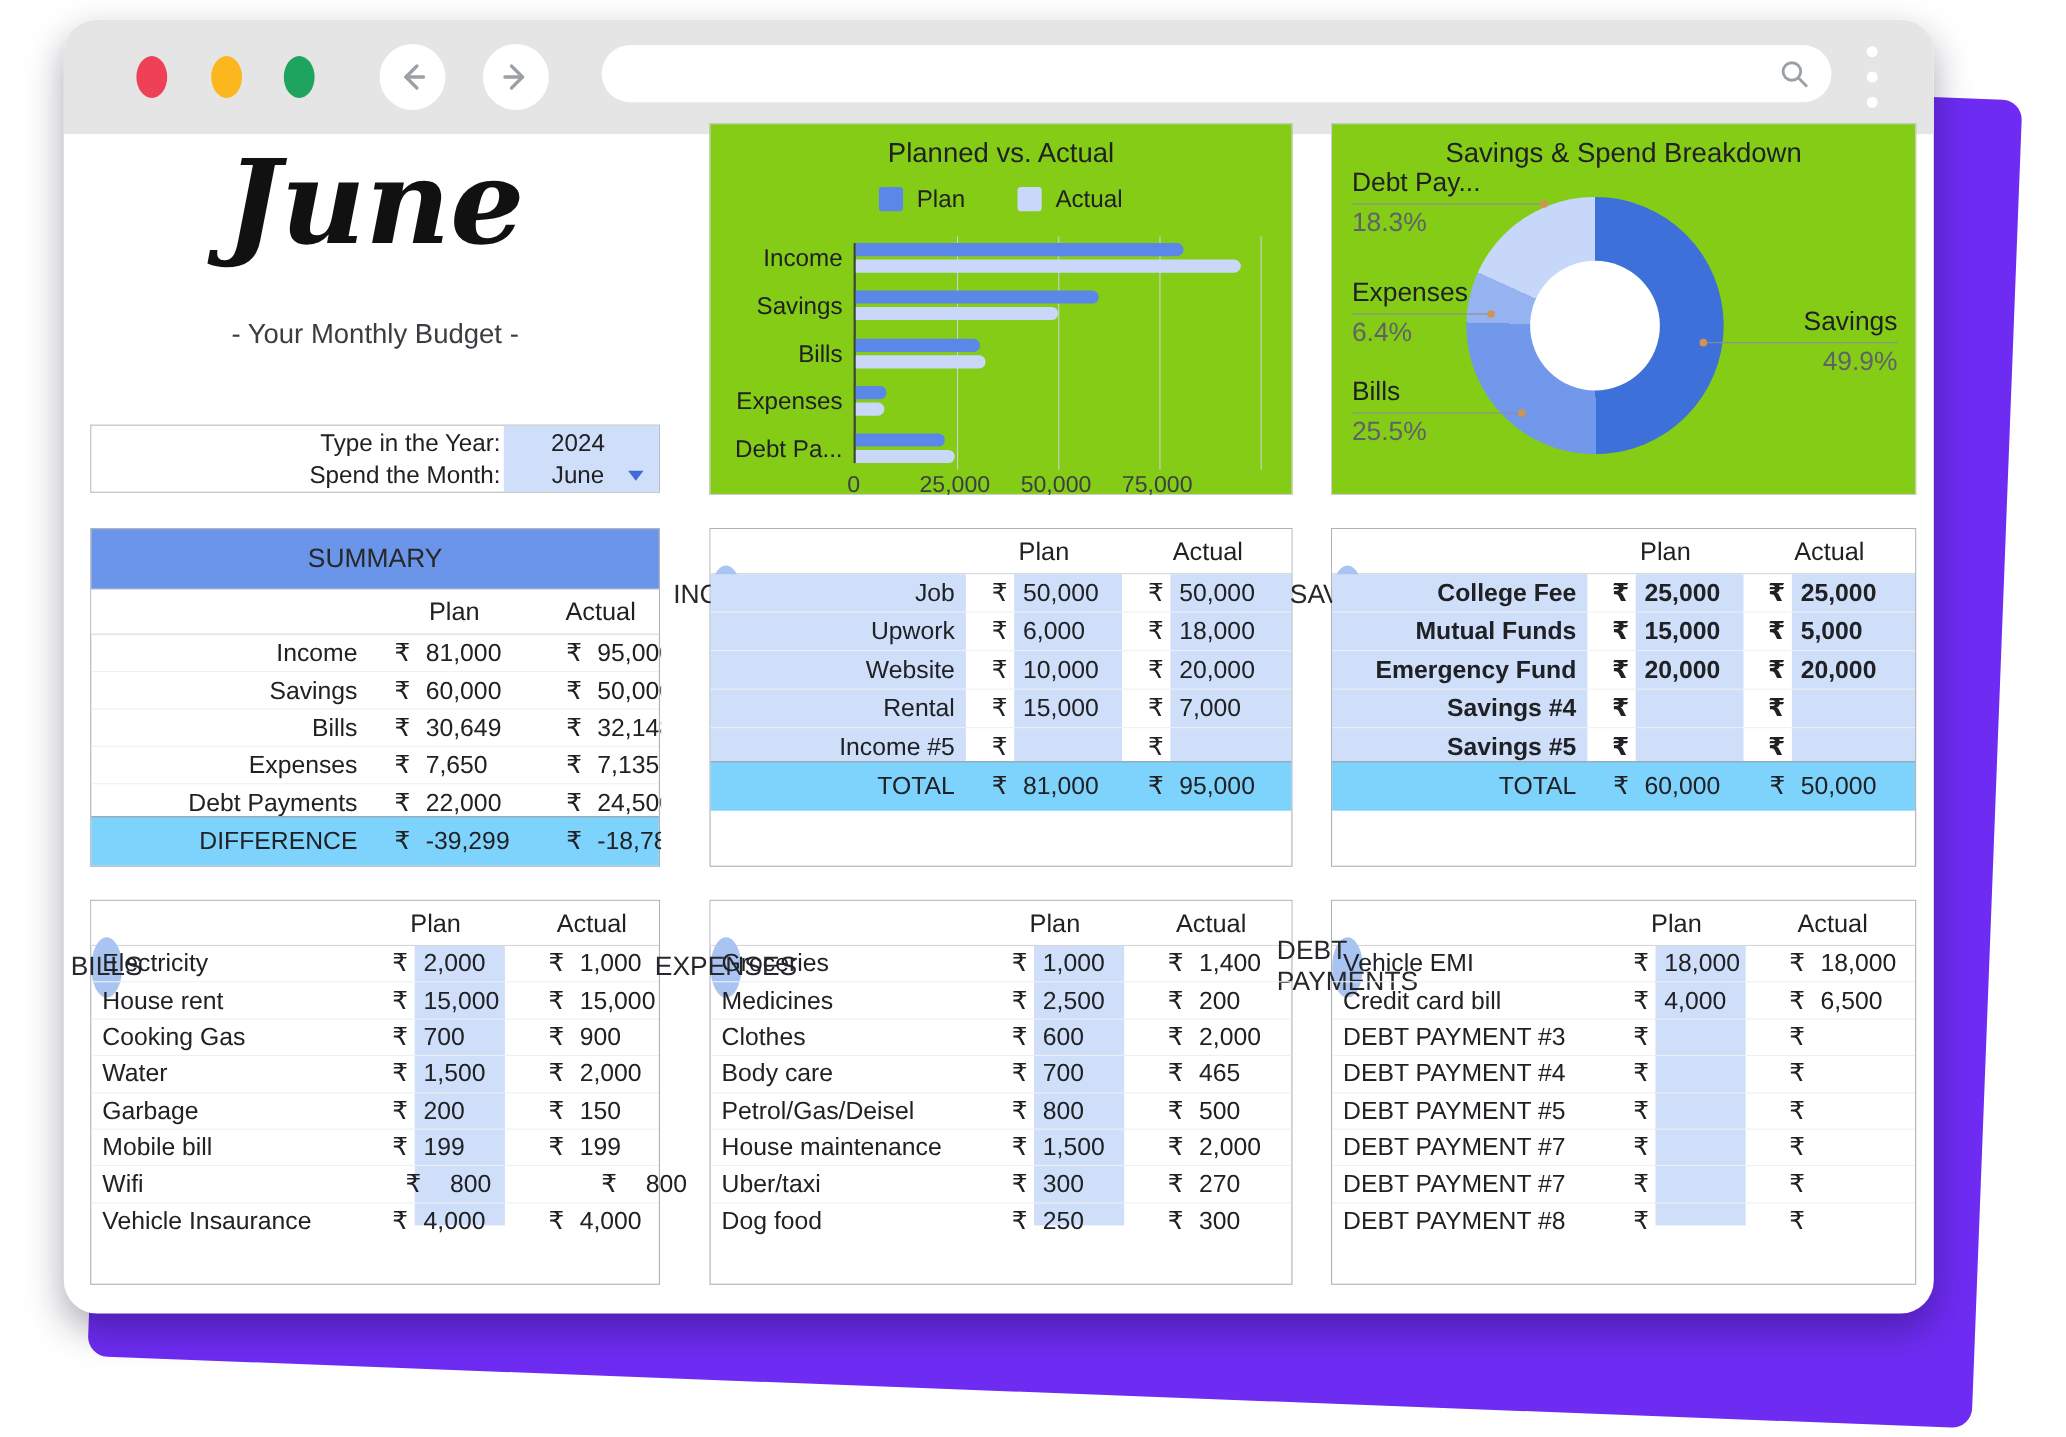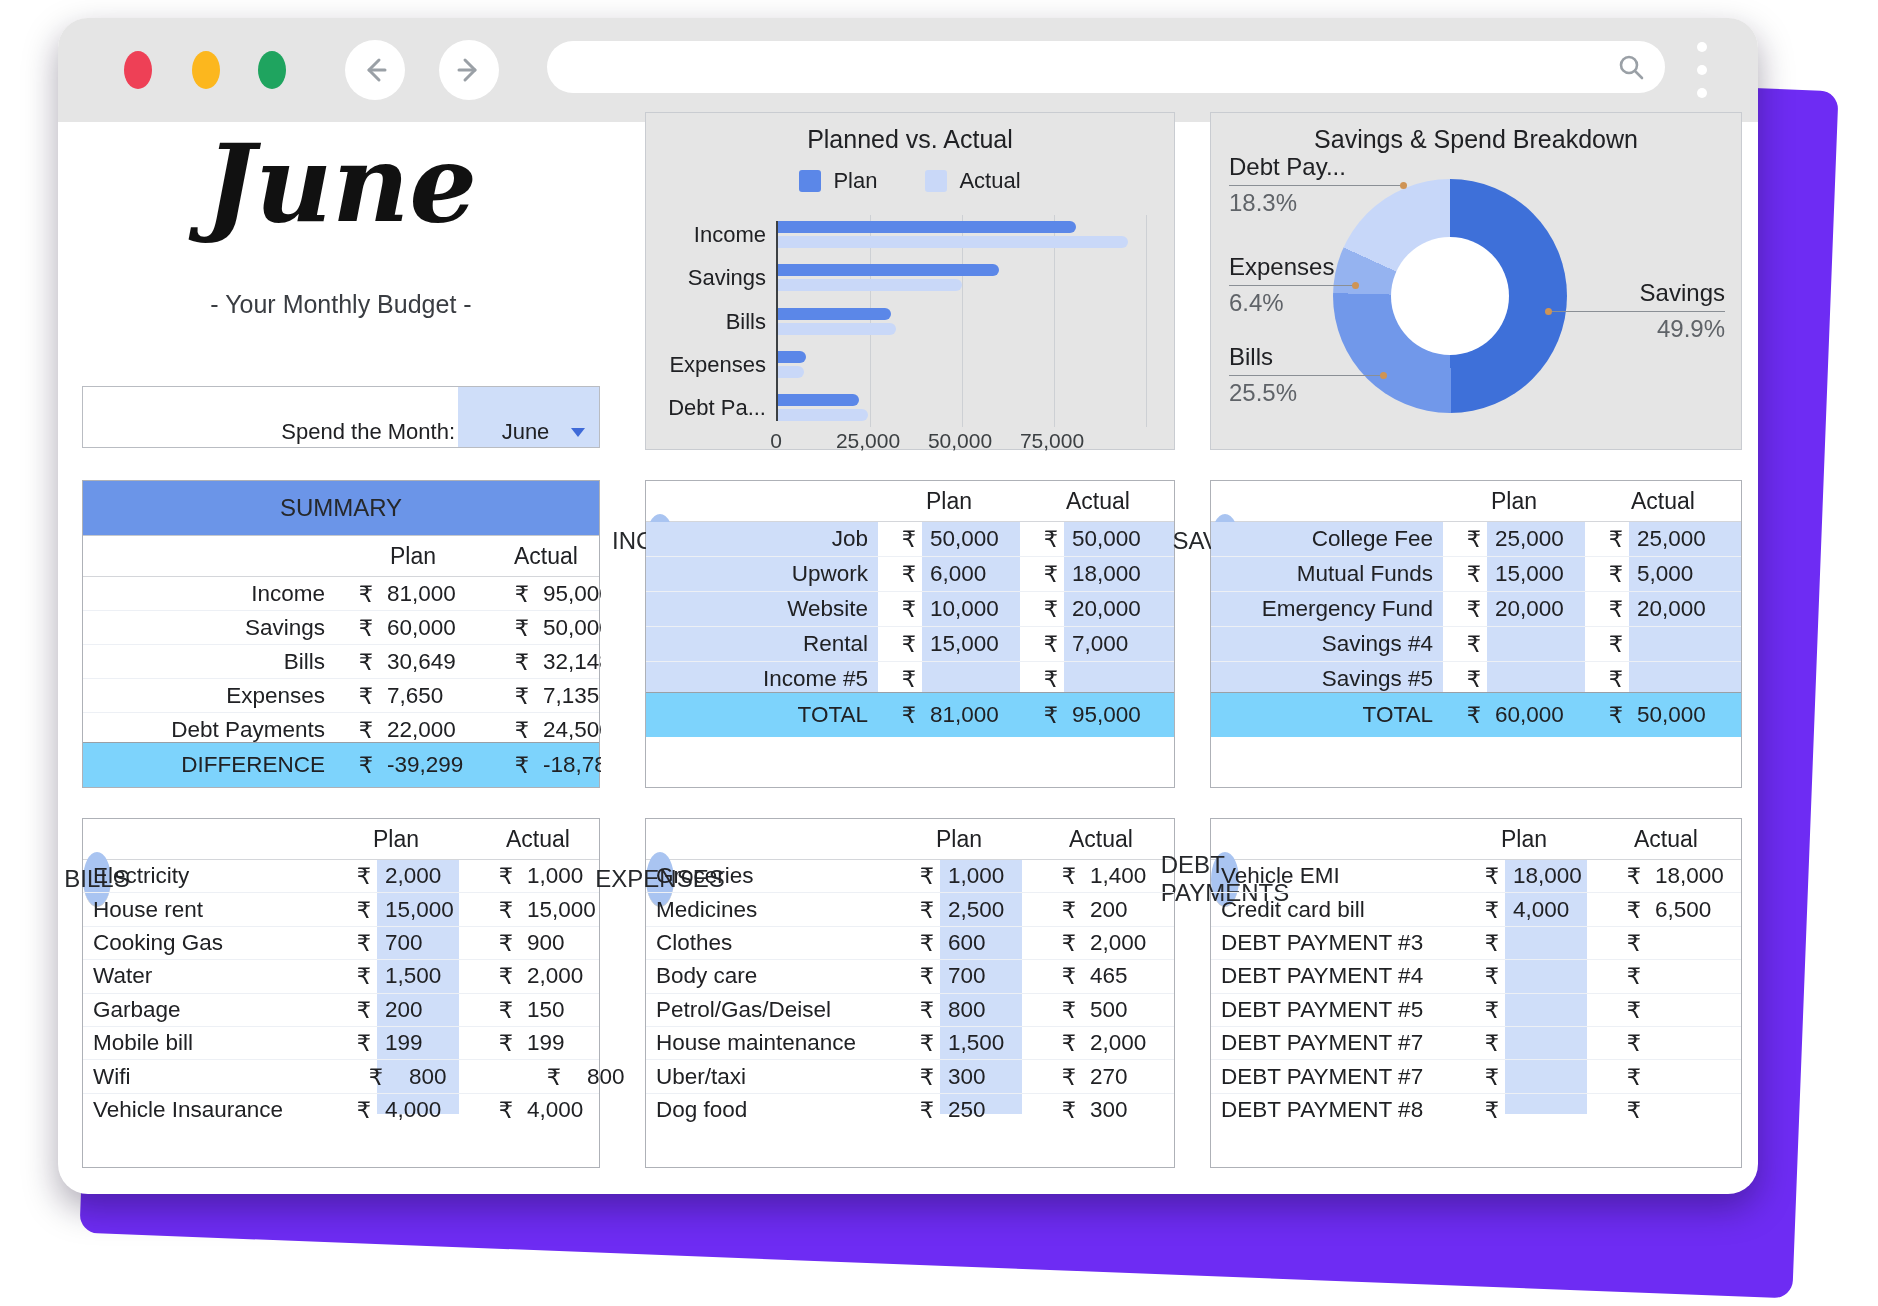--- a/index.html
+++ b/index.html
@@ -35,21 +35,21 @@
   .form{position:absolute;left:24px;top:368px;width:518px;height:62px;border:1.5px solid #b9bcc2;
         background:#fff;box-sizing:border-box;}
   .form .blue{position:absolute;right:0;top:0;width:141px;height:100%;background:#cfdef9;}
   .frow{position:absolute;left:0;width:100%;height:29px;display:flex;align-items:center;}
   .frow.r1{top:1px;} .frow.r2{top:30px;}
   .flabel{width:372px;text-align:right;font-size:22px;color:#202124;}
   .fval{width:141px;text-align:center;font-size:22px;color:#202124;position:relative;z-index:1;}
   .dd-arrow{position:absolute;right:14px;top:11px;width:0;height:0;border-left:7px solid transparent;
             border-right:7px solid transparent;border-top:9px solid #3f6ad8;z-index:2;}
   
-  .card{position:absolute;background:#e5e5e5;border:1px solid #c9ccd1;box-sizing:border-box;}
+  .card{position:absolute;background:#84cc16;border:1px solid #c9ccd1;box-sizing:border-box;}
   .chart-title{text-align:center;font-size:25px;color:#202124;margin-top:12px;}
   
   .legend{display:flex;justify-content:center;gap:48px;margin-top:14px;}
   .legend .item{display:flex;align-items:center;gap:12px;font-size:22px;color:#202124;}
   .legend .sw{width:22px;height:22px;border-radius:3px;}
   .plotwrap{position:absolute;left:0;top:108px;right:24px;bottom:40px;}
   .catlabels{position:absolute;left:0;top:0;width:128px;height:200px;}
   .catlabels div{position:absolute;right:8px;width:120px;text-align:right;font-size:22px;color:#202124;}
   .plot{position:absolute;left:130px;top:0;width:368px;height:200px;border-left:2px solid #3c4043;}
   .gline{position:absolute;top:-6px;bottom:-6px;width:1px;background:#cdd0d4;}
@@ -136,20 +136,24 @@
         <i></i>
         <i></i>
       </div>
     </div>
 
     <div class="hero-title">June</div>
     <div class="hero-sub">- Your Monthly Budget -</div>
 
     <div class="form">
       <div class="blue"></div>
+      <div class="frow r1">
+        <div class="flabel">Type in the Year:</div>
+        <div class="fval">2024</div>
+      </div>
       <div class="frow r2">
         <div class="flabel">Spend the Month:</div>
         <div class="fval">June</div>
       </div>
       <div class="dd-arrow" style="top:41px;"></div>
     </div>
 
     <div class="card" style="left:587px;top:94px;width:530px;height:338px;">
       <div class="chart-title">Planned vs. Actual</div>
       <div class="legend" id="bar-legend">
@@ -350,21 +354,21 @@
             <div class="cell val">95,000</div>
           </div>
         </div>
         <div class="table" style="left: 1152px; top: 462px; width: 532px; height: 308px;">
           <div class="band light">SAVINGS</div>
           <div class="thead" style="grid-template-columns: 232px 44px 98px 44px 112px;">
             <span></span>
             <span style="grid-column: 2 / span 2;">Plan</span>
             <span style="grid-column: 4 / span 2;">Actual</span>
           </div>
-          <div class="t-body" style="height: 170px;">
+          <div class="t-body" style="height: 170px; font-weight: bold;">
             <div class="stripe" style="left: 0px; width: 232px;"></div>
             <div class="stripe" style="left: 276px; width: 98px;"></div>
             <div class="stripe" style="left: 418px; width: 112px;"></div>
             <div class="trow" style="grid-template-columns: 232px 44px 98px 44px 112px; height: 34px;">
               <div class="cell lab right">College Fee</div>
               <div class="cell sym">₹</div>
               <div class="cell val">25,000</div>
               <div class="cell sym">₹</div>
               <div class="cell val">25,000</div>
             </div>

